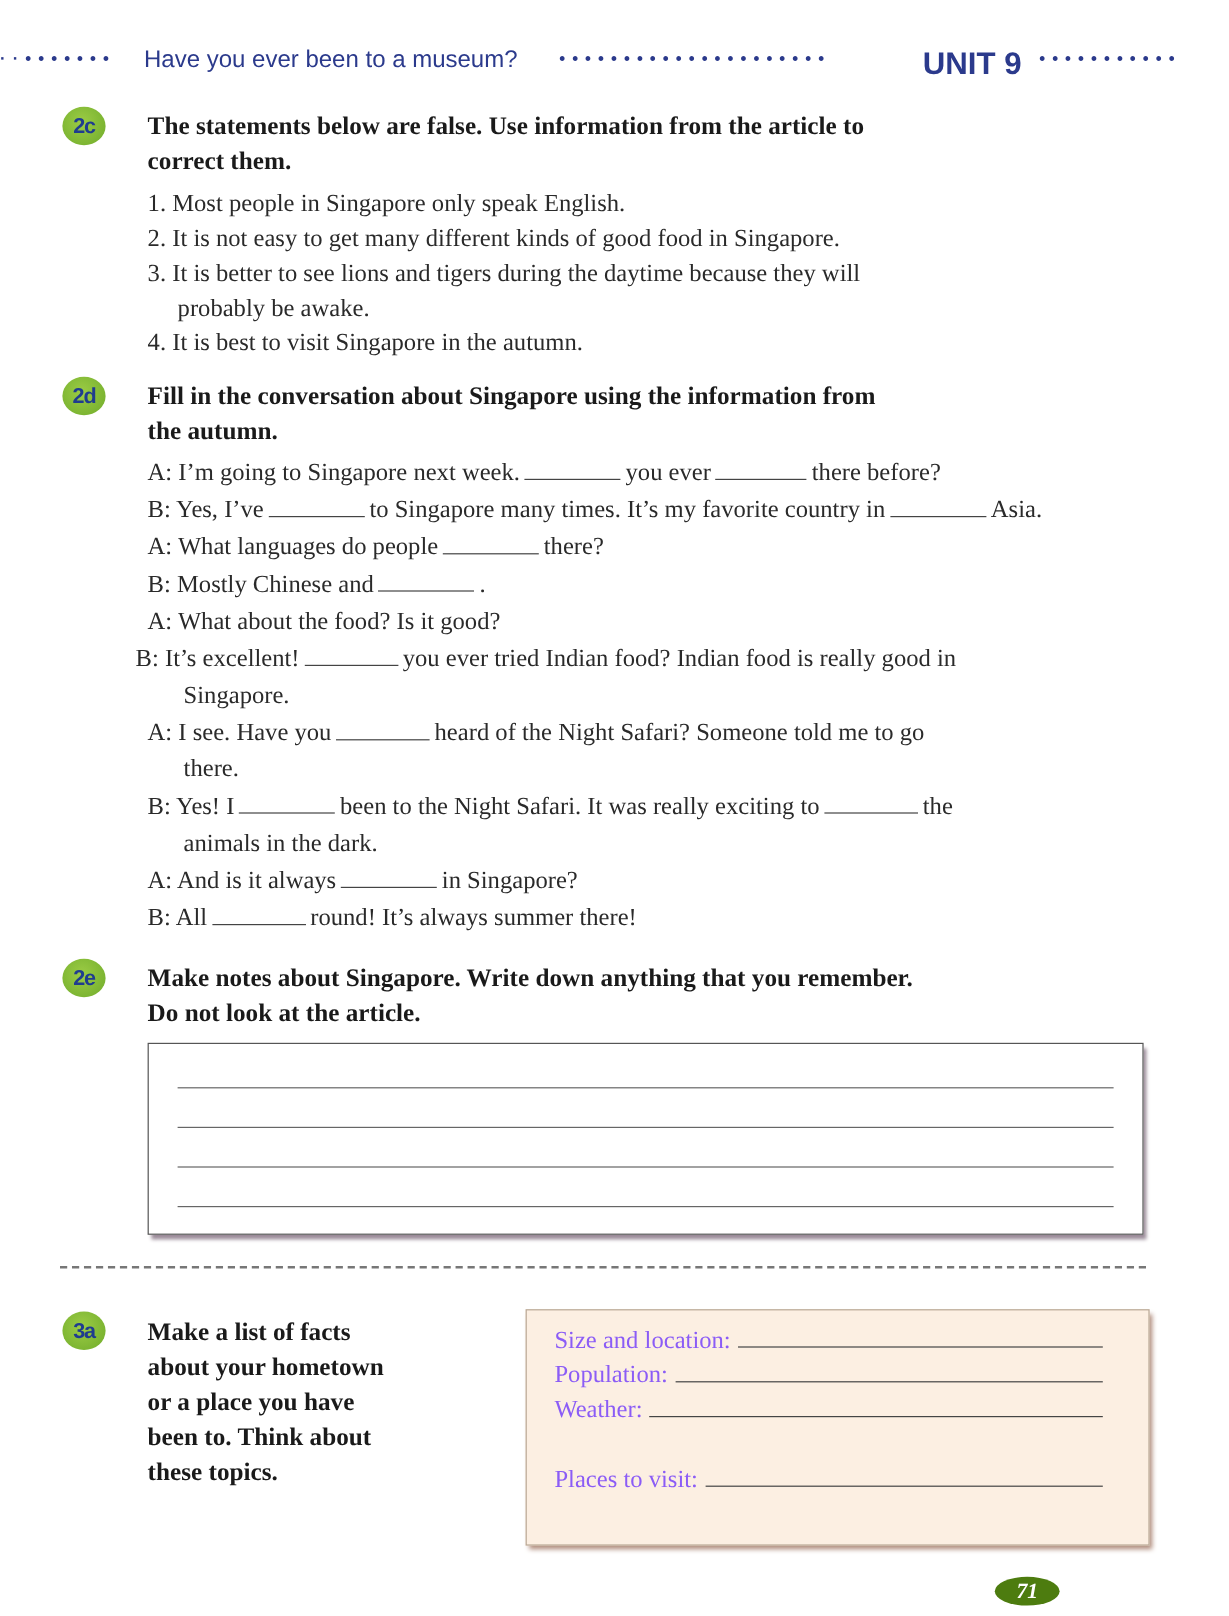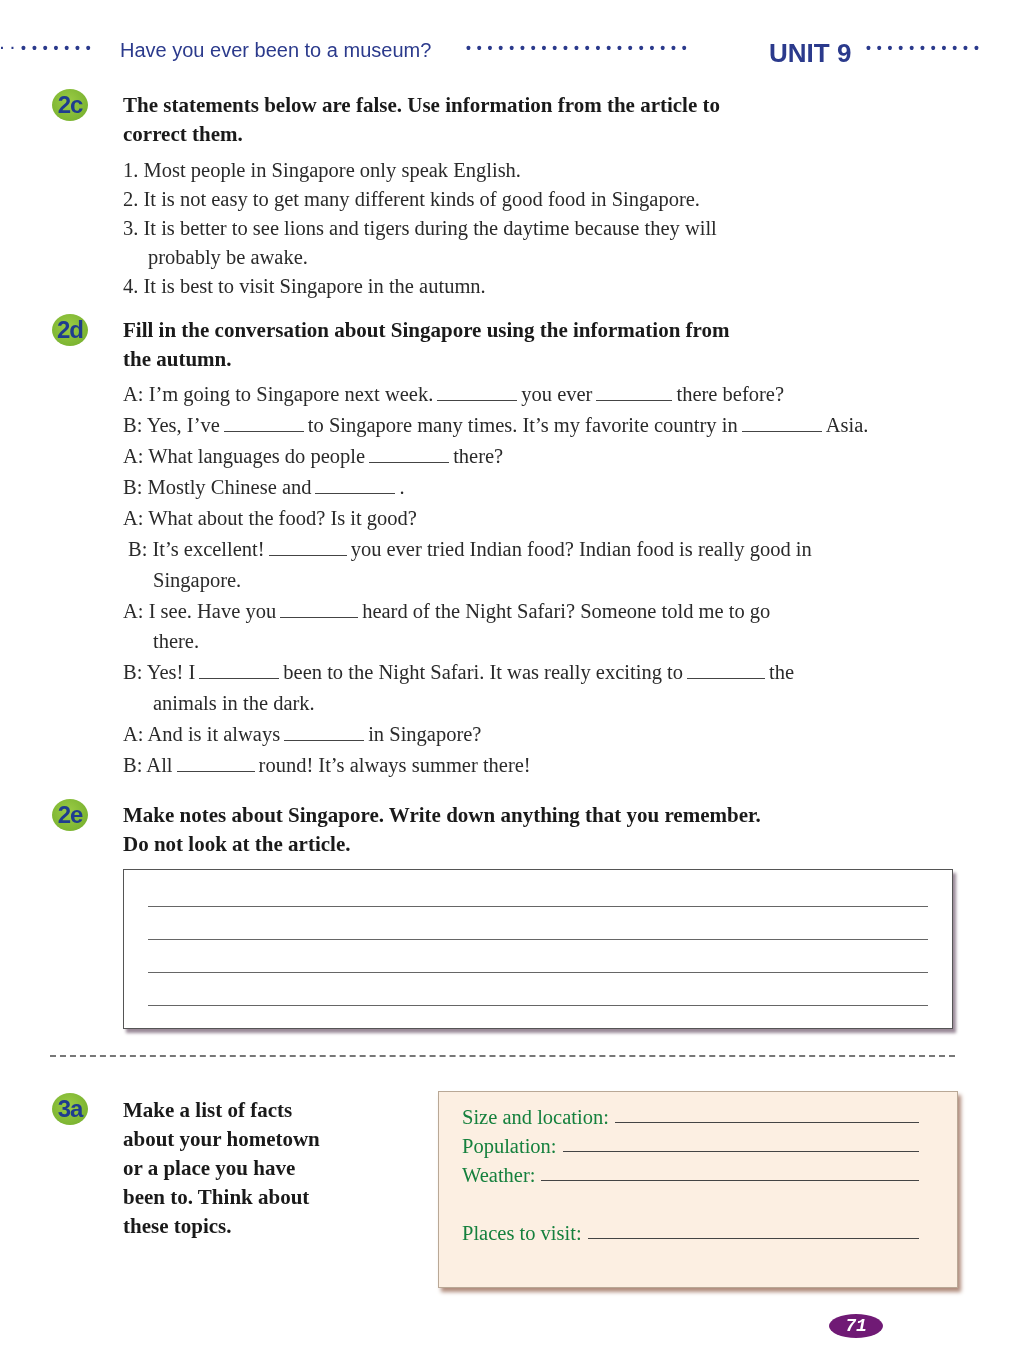--- a/index.html
+++ b/index.html
@@ -11,21 +11,21 @@
     position: absolute; left: 0; top: 36px; width: 1024px; height: 30px;
     font-family: "Liberation Sans", sans-serif; color: #2b3a8c; font-size: 20px;
   }
   .header .dots { position: absolute; top: 4px; color: #2b3a8c; letter-spacing: 1px; font-size: 14px; font-weight: bold; }
   .header .title { position: absolute; left: 120px; top: 3px; font-size: 20px; }
   .header .unit { position: absolute; left: 769px; top: 2px; font-weight: bold; font-size: 26px; }
 
   .badge {
     position: absolute; width: 36px; height: 32px; border-radius: 50%;
     background: radial-gradient(circle at 45% 40%, #9ccc45, #6fab2a);
-    color: #1f3c8f; font-family: "Liberation Sans", sans-serif; font-weight: bold; font-size: 24px;
+    color: #1f3c8f; font-family: "Liberation Sans", sans-serif; font-weight: bold; font-size: 18px;
     display: flex; align-items: center; justify-content: center; letter-spacing: -1px;
   }
   .instr {
     position: absolute; left: 123px; font-weight: bold; font-size: 21px; line-height: 29px;
     font-family: "Liberation Serif", serif; color: #1a1a1a;
   }
   .line {
     position: absolute; font-size: 20.5px; line-height: 29px; font-family: "Liberation Serif", serif; color: #2a2a2a;
     white-space: nowrap;
   }
@@ -39,26 +39,26 @@
   .notes-line { position: absolute; left: 24px; right: 24px; height: 0; border-top: 1px solid #666; }
   .divider {
     position: absolute; left: 50px; top: 1055px; width: 905px; border-top: 2px dashed #777;
   }
   .topics-box {
     position: absolute; left: 438px; top: 1091px; width: 518px; height: 195px; background: #fcefe2;
     border: 1px solid #b9a896; box-shadow: 3px 4px 4px #b08c7c;
   }
   .topic-row {
     position: absolute; left: 23px; right: 38px; height: 29px; display: flex; align-items: flex-end;
-    font-family: "Liberation Serif", serif; font-size: 20.5px; color: #15803d;
+    font-family: "Liberation Serif", serif; font-size: 20.5px; color: #8b5cf6;
   }
   .topic-row .fill { flex: 1; border-bottom: 1px solid #444; margin-left: 6px; margin-bottom: 6px; }
   .page-num {
     position: absolute; left: 829px; top: 1314px; width: 54px; height: 24px; border-radius: 50%;
-    background: #701a75; color: #fff; font-family: Liberation Mono, monospace; font-weight: bold;
+    background: #4d7c0f; color: #fff; font-family: Liberation Serif, serif; font-weight: bold;
     font-size: 18px; display: flex; align-items: center; justify-content: center; font-style: italic;
   }
 </style>
 </head>
 <body>
 
 <div class="header">
   <span class="dots" style="left:0px;">· · • • • • • • •</span>
   <span class="title">Have you ever been to a museum?</span>
   <span class="dots" style="left:466px;">• • • • • • • • • • • • • • • • • • • • •</span>
@@ -91,21 +91,21 @@
 </div>
 <div class="line" style="left:123px; top:442px;">
   <span>A: What languages do people</span><span class="blank" style="width:80px"></span><span>there?</span>
 </div>
 <div class="line" style="left:123px; top:473px;">
   <span>B: Mostly Chinese and</span><span class="blank" style="width:80px"></span><span>.</span>
 </div>
 <div class="line" style="left:123px; top:504px;">
   <span>A: What about the food? Is it good?</span>
 </div>
-<div class="line" style="left:128px; top:535px;">
+<div class="line" style="left:113px; top:535px;">
   <span>B: It’s excellent!</span><span class="blank" style="width:78px"></span><span>you ever tried Indian food? Indian food is really good in</span>
 </div>
 <div class="line" style="left:153px; top:566px;">
   <span>Singapore.</span>
 </div>
 <div class="line" style="left:123px; top:597px;">
   <span>A: I see. Have you</span><span class="blank" style="width:78px"></span><span>heard of the Night Safari? Someone told me to go</span>
 </div>
 <div class="line" style="left:153px; top:627px;">
   <span>there.</span>

